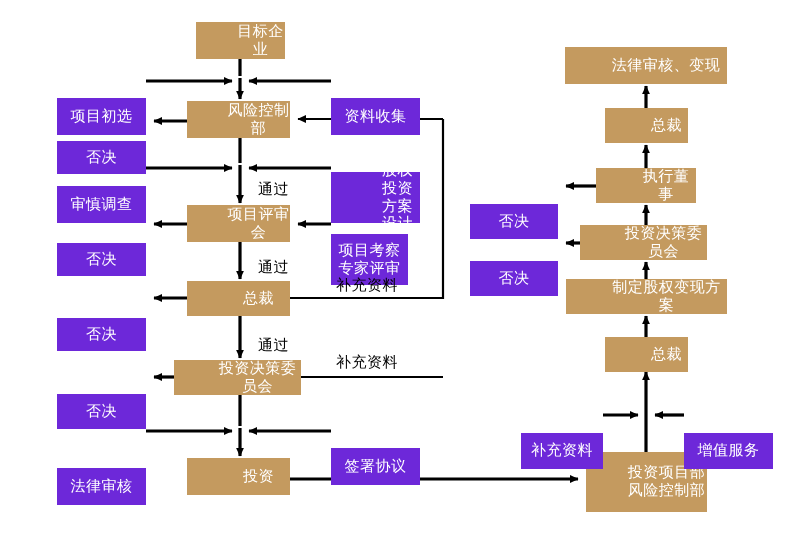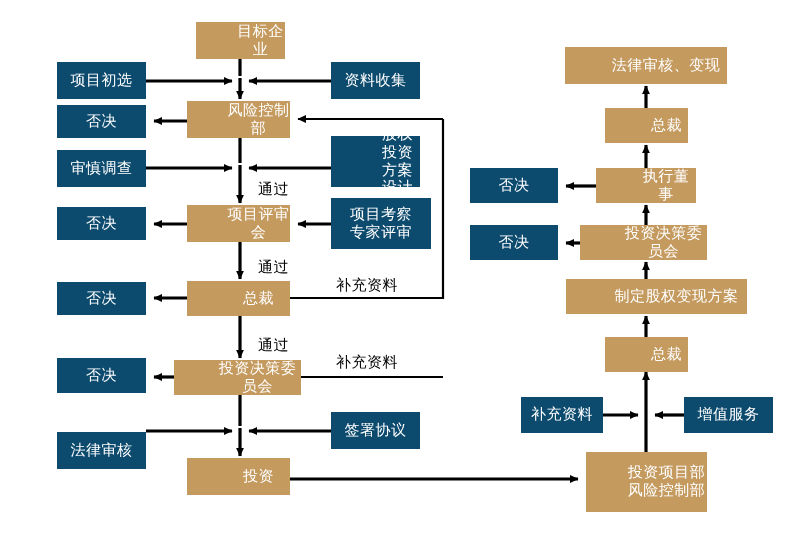--- a/index.html
+++ b/index.html
@@ -30,21 +30,21 @@
     text-align:center;
     color:#ffffff;
     font-size:15px;
     line-height:1.18;
     letter-spacing:0.5px;
     white-space:pre-line;
     z-index:2;
     user-select:none;
   }
   .node.tan{background:#c49a5f;padding-left:40px;}
-  .node.blue{background:#0c4a6e;}
+  .node.blue{background:#6d28d9;margin-top:36px;}
   .edge-label{
     position:absolute;
     color:#000000;
     font-size:15px;
     line-height:1;
     letter-spacing:0.5px;
     white-space:nowrap;
     z-index:3;
     user-select:none;
   }
@@ -134,35 +134,35 @@
       <div class="node tan" style="left: 196px; top: 22px; width: 89px; height: 37px;">目标企业</div>
       <div class="node blue" style="left: 57px; top: 62px; width: 89px; height: 37px;">项目初选</div>
       <div class="node blue" style="left: 331px; top: 62px; width: 89px; height: 37px;">资料收集</div>
       <div class="node tan" style="left: 187px; top: 101px; width: 103px; height: 37px;">风险控制部</div>
       <div class="node blue" style="left: 57px; top: 105px; width: 89px; height: 33px;">否决</div>
       <div class="node blue" style="left: 57px; top: 150px; width: 89px; height: 37px;">审慎调查</div>
       <div class="node blue" style="left: 331px; top: 136px; width: 89px; height: 51px; padding-left: 44px;">股权投资
 方案设计</div>
       <div class="node tan" style="left: 187px; top: 205px; width: 103px; height: 37px;">项目评审会</div>
       <div class="node blue" style="left: 57px; top: 207px; width: 89px; height: 33px;">否决</div>
-      <div class="node blue" style="left: 331px; top: 198px; width: 100px; height: 51px;">项目考察
+      <div class="node blue" style="left: 331px; top: 198px; width: 77px; height: 51px;">项目考察
 专家评审</div>
       <div class="node tan" style="left: 187px; top: 281px; width: 103px; height: 35px;">总裁</div>
       <div class="node blue" style="left: 57px; top: 282px; width: 89px; height: 33px;">否决</div>
       <div class="node tan" style="left: 174px; top: 360px; width: 127px; height: 35px;">投资决策委员会</div>
       <div class="node blue" style="left: 57px; top: 358px; width: 89px; height: 35px;">否决</div>
       <div class="node blue" style="left: 57px; top: 432px; width: 89px; height: 37px;">法律审核</div>
       <div class="node blue" style="left: 331px; top: 412px; width: 89px; height: 37px;">签署协议</div>
       <div class="node tan" style="left: 187px; top: 458px; width: 103px; height: 37px;">投资</div>
       <div class="node tan" style="left: 586px; top: 452px; width: 121px; height: 60px;">投资项目部
 风险控制部</div>
       <div class="node blue" style="left: 684px; top: 397px; width: 89px; height: 36px; text-align: right;">增值服务</div>
       <div class="node blue" style="left: 521px; top: 397px; width: 82px; height: 36px;">补充资料</div>
       <div class="node tan" style="left: 605px; top: 337px; width: 83px; height: 35px;">总裁</div>
-      <div class="node tan" style="left: 566px; top: 279px; width: 181px; height: 35px;">制定股权变现方案</div>
+      <div class="node tan" style="left: 566px; top: 279px; width: 161px; height: 35px;">制定股权变现方案</div>
       <div class="node tan" style="left: 580px; top: 225px; width: 127px; height: 35px;">投资决策委员会</div>
       <div class="node blue" style="left: 470px; top: 225px; width: 88px; height: 35px;">否决</div>
       <div class="node tan" style="left: 596px; top: 168px; width: 100px; height: 35px;">执行董事</div>
       <div class="node blue" style="left: 470px; top: 168px; width: 88px; height: 35px;">否决</div>
       <div class="node tan" style="left: 605px; top: 108px; width: 83px; height: 35px;">总裁</div>
       <div class="node tan" style="left: 565px; top: 47px; width: 162px; height: 37px;">法律审核、变现</div>
     </div>
   <div id="labels">
       <div class="edge-label" style="left: 258px; top: 182px;">通过</div>
       <div class="edge-label" style="left: 258px; top: 260px;">通过</div>

